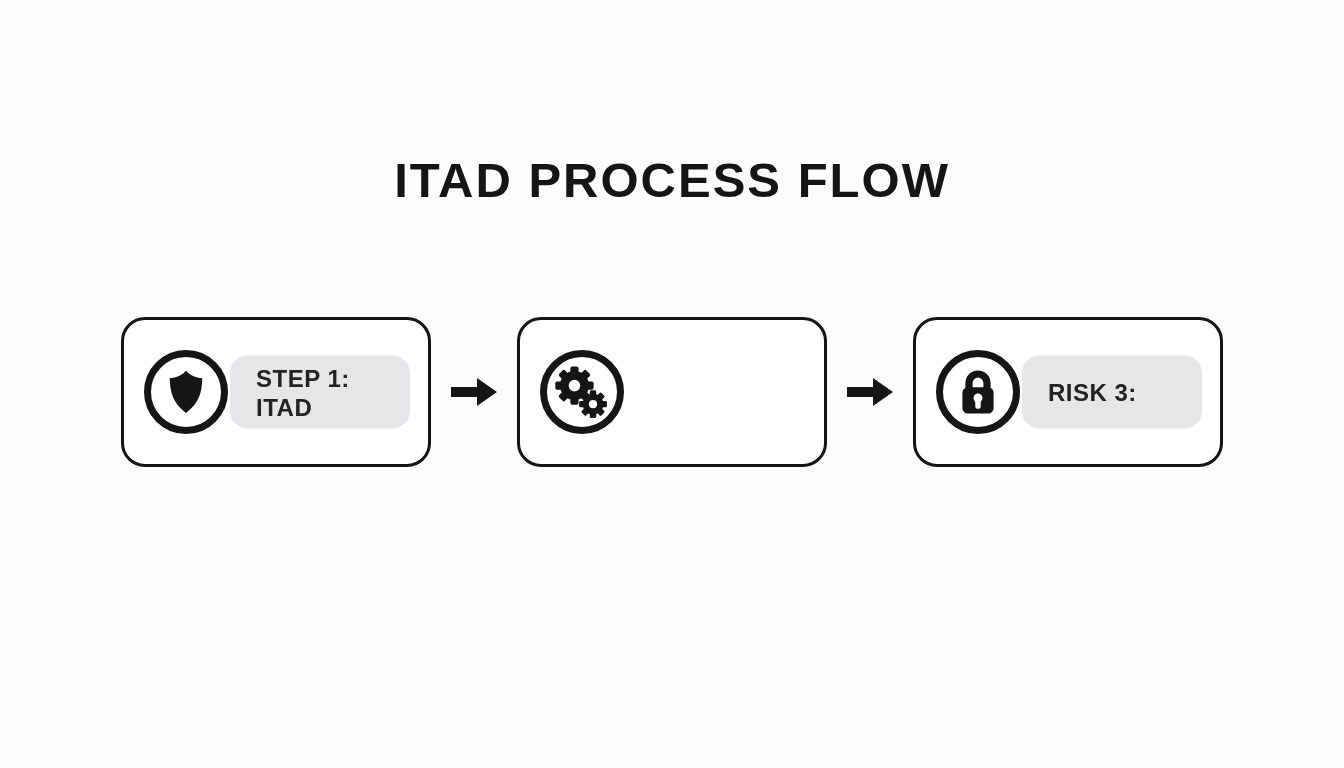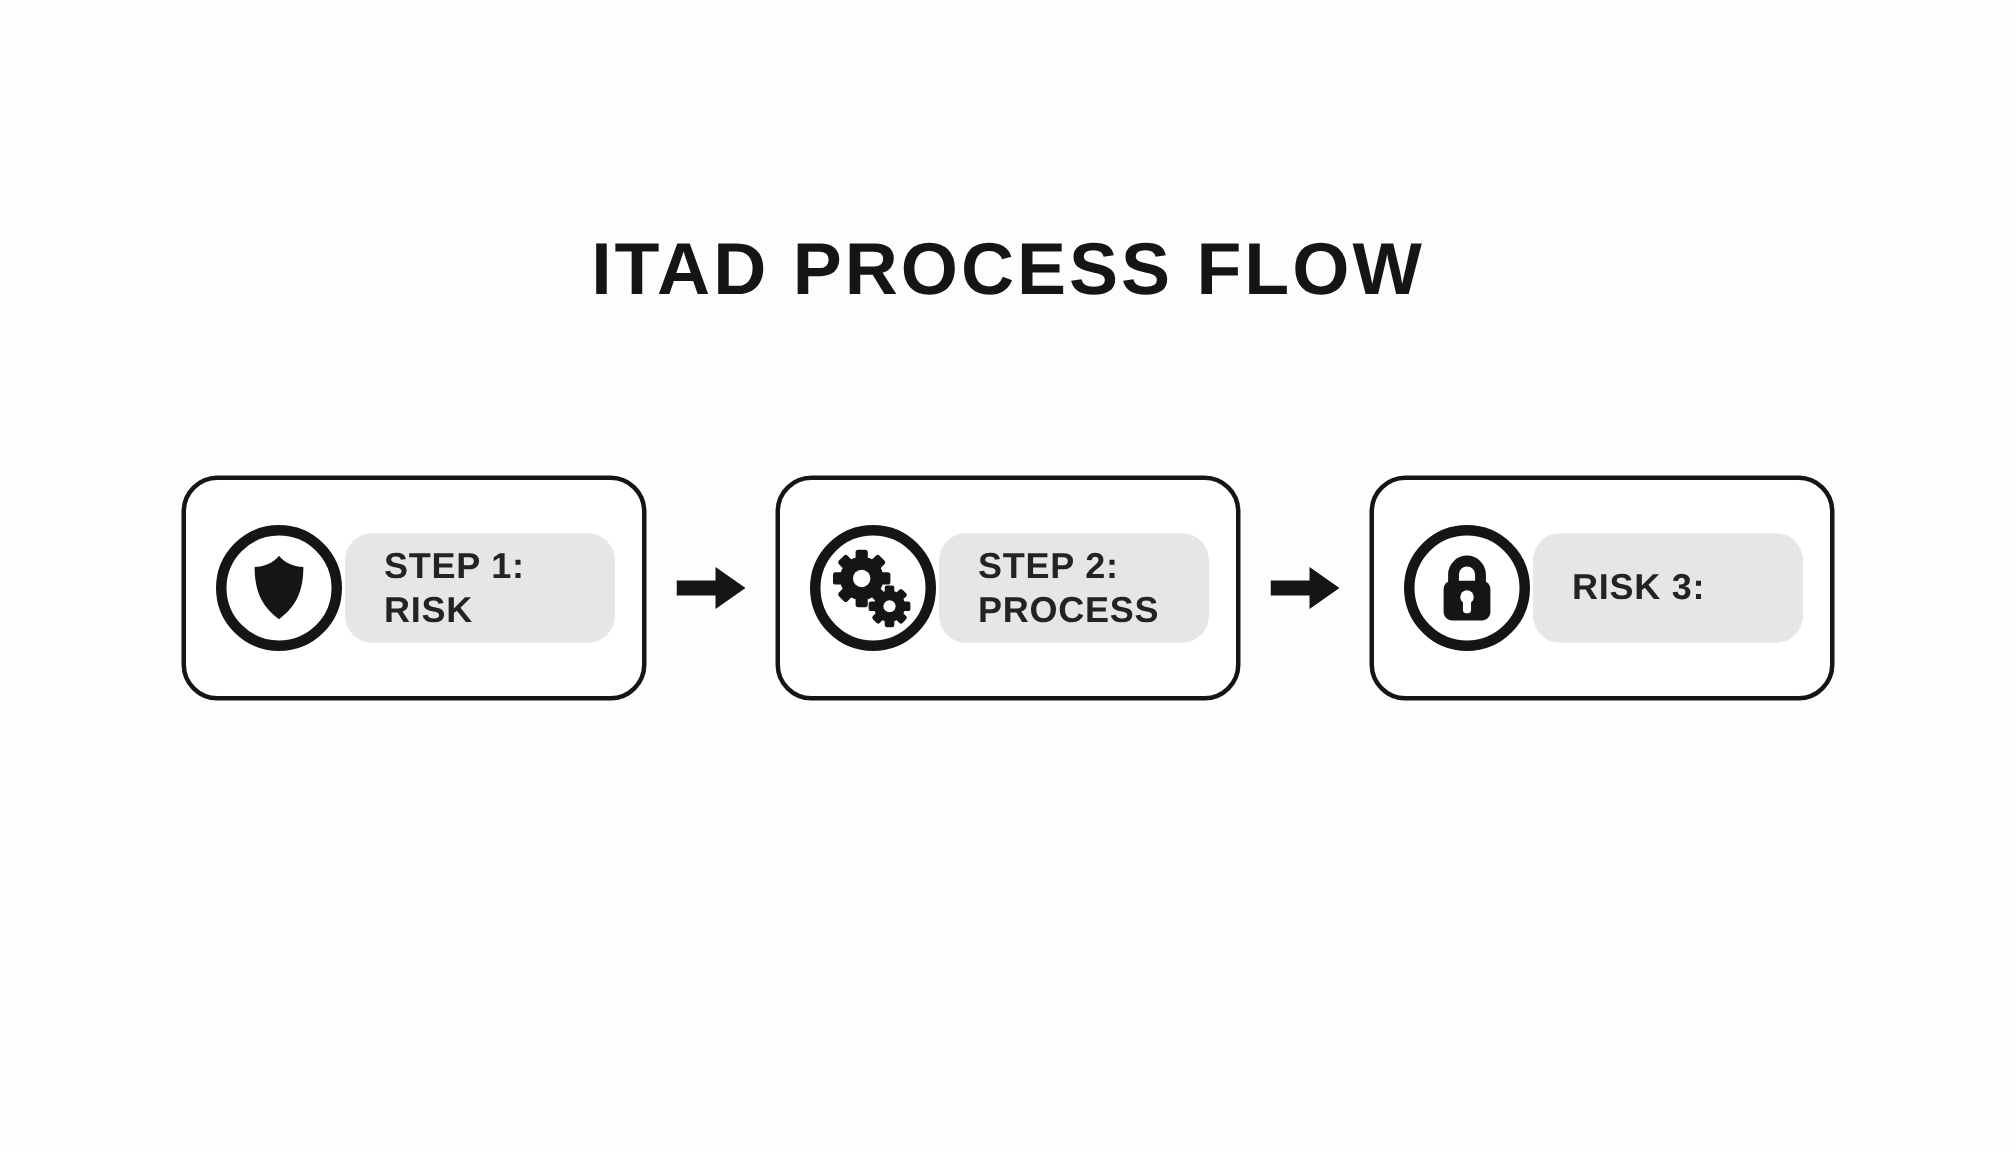--- a/index.html
+++ b/index.html
@@ -103,21 +103,21 @@
   <div class="flow-row">
 
     <div class="step-box">
       <div class="icon-circle">
         <svg width="58" height="58" viewBox="0 0 100 100">
           <path class="ink-shape" d="M50 13 C44 21 32 26 22 26 C22 50 28 70 50 86 C72 70 78 50 78 26 C68 26 56 21 50 13 Z"></path>
         </svg>
       </div>
       <div class="label-pill">
         <div class="label-line">STEP 1:</div>
-        <div class="label-line">RISK</div>
+        <div class="label-line">ITAD</div>
       </div>
     </div>
 
     <div class="connector">
       <svg width="46" height="40" viewBox="0 0 46 40">
         <path class="ink-shape" d="M0 15 H26 V6 L46 20 L26 34 V25 H0 Z"></path>
       </svg>
     </div>
 
     <div class="step-box">
@@ -146,24 +146,20 @@
               <rect x="-5.5" y="-24" width="11" height="11" rx="2.5" transform="rotate(180)"></rect>
               <rect x="-5.5" y="-24" width="11" height="11" rx="2.5" transform="rotate(225)"></rect>
               <rect x="-5.5" y="-24" width="11" height="11" rx="2.5" transform="rotate(270)"></rect>
               <rect x="-5.5" y="-24" width="11" height="11" rx="2.5" transform="rotate(315)"></rect>
               <circle r="18"></circle>
             </g>
             <circle class="hole" r="7"></circle>
           </g>
         </svg>
       </div>
-      <div class="label-pill">
-        <div class="label-line">STEP 2:</div>
-        <div class="label-line">PROCESS</div>
-      </div>
     </div>
 
     <div class="connector">
       <svg width="46" height="40" viewBox="0 0 46 40">
         <path class="ink-shape" d="M0 15 H26 V6 L46 20 L26 34 V25 H0 Z"></path>
       </svg>
     </div>
 
     <div class="step-box">
       <div class="icon-circle">

